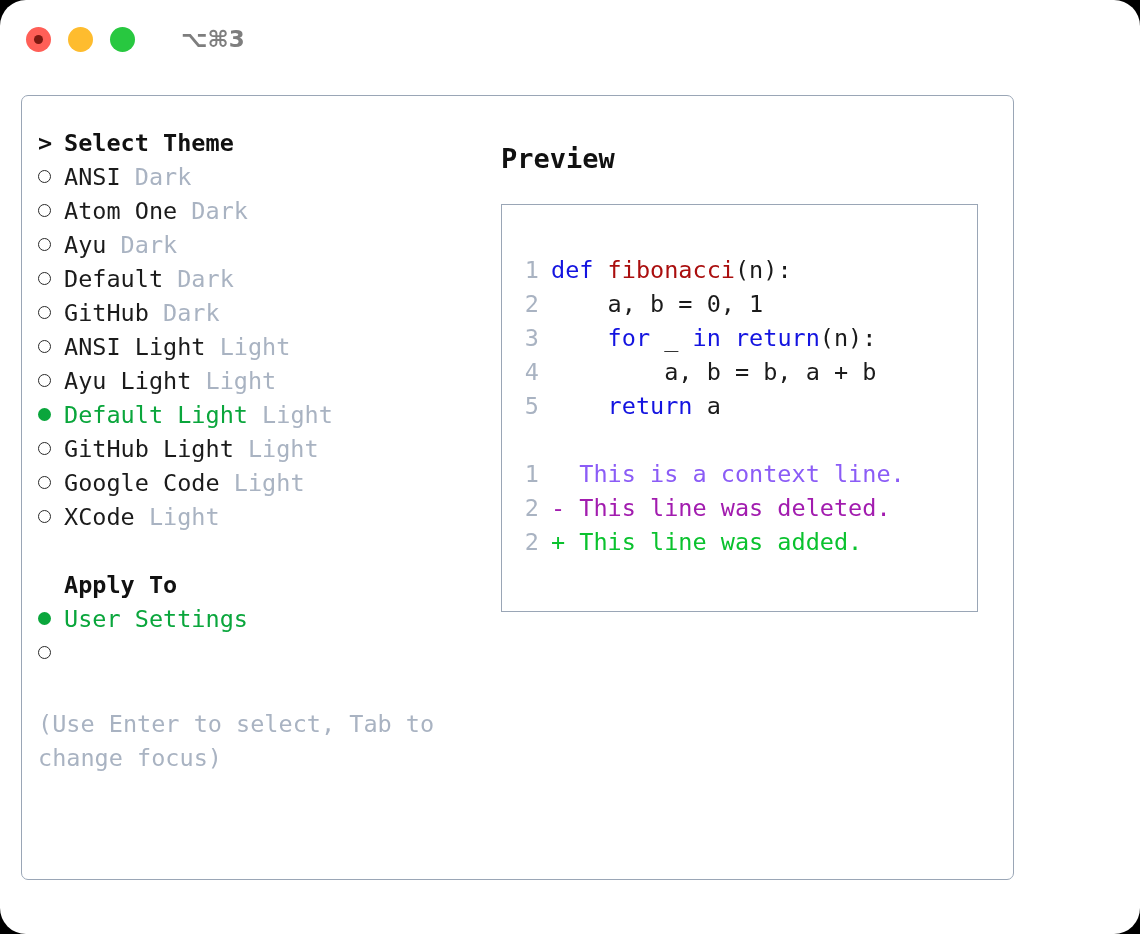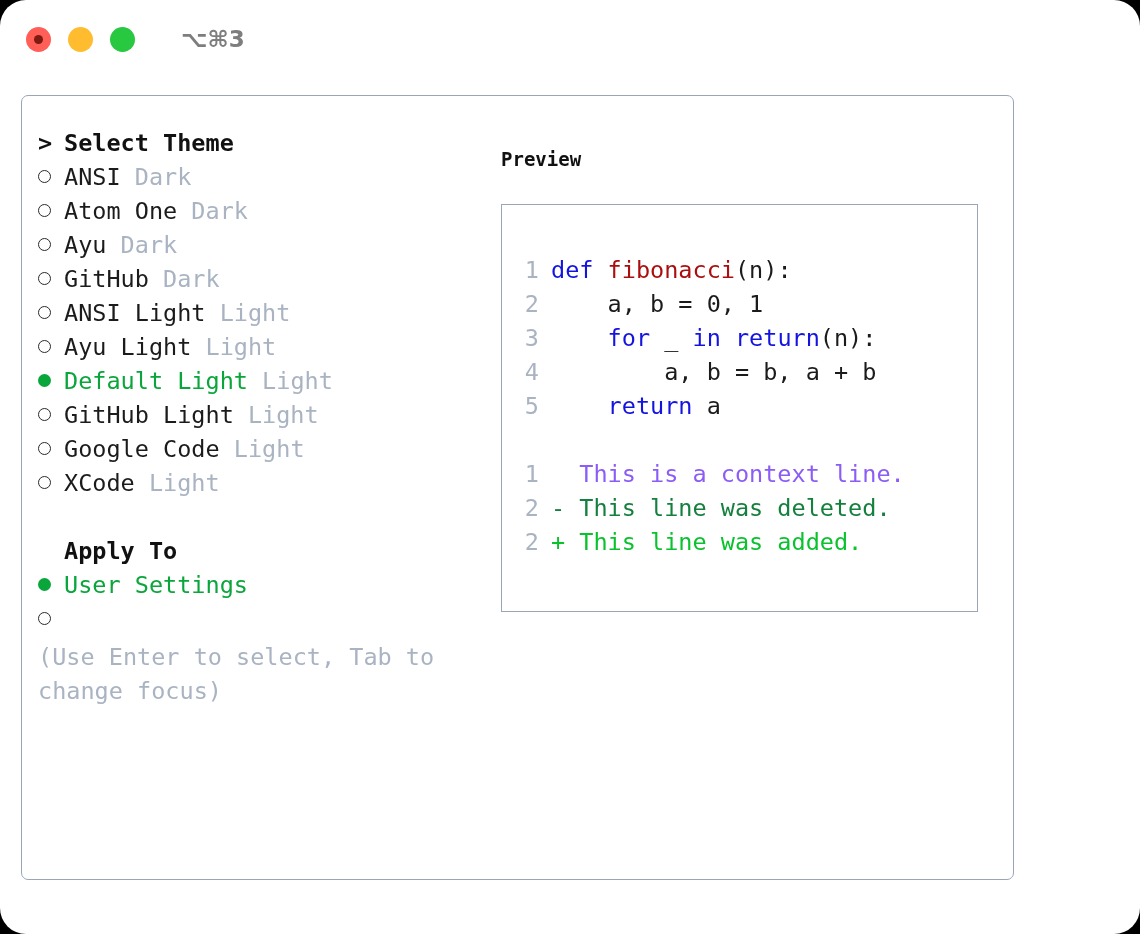--- a/index.html
+++ b/index.html
@@ -118,37 +118,37 @@
     vertical-align: 2px;
     margin-right: 13px;
     margin-left: 0px;
   }
   .row-selected .label { color: #0aa63c; }
   .tag {
     color: #a9b3c2;
   }
   .spacer-row { height: 34px; }
   #hint {
-    margin-top: 4px;
+    margin-top: 37px;
     font-size: 23.5px;
     line-height: 34px;
     color: #a9b3c2;
     width: 412px;
     white-space: pre-wrap;
   }
 
   
   #right-col {
     position: absolute;
     left: 479px;
     top: 46px;
     width: 480px;
   }
   #preview-title {
-    font-size: 19px;
+    font-size: 27px;
     line-height: 34px;
     font-weight: bold;
     color: #111111;
   }
   #preview-box {
     margin-top: 28px;
     width: 477px;
     height: 408px;
     border: 1.6px solid #9aa6b6;
     box-sizing: border-box;
@@ -163,21 +163,21 @@
     color: #a9b3c2;
     display: inline-block;
     width: 20px;
     text-align: right;
     margin-right: 12px;
   }
   .kw   { color: #1414e0; }
   .fn   { color: #aa0e0e; }
   .plain{ color: #1b1b1b; }
   .ctx  { color: #8b5cf6; }
-  .del  { color: #15803d; }
+  .del  { color: #a21caf; }
   .add  { color: #0ac22e; }
   .code-gap { height: 34px; }
 </style>
 </head>
 <body>
 
 <div id="window">
 
   <div id="titlebar">
     <div class="dot dot-red">
@@ -191,20 +191,21 @@
   <div id="panel">
 
     <div id="left-col">
 
       <div class="row section-title"><span class="marker">&gt; </span><span>Select Theme</span></div>
 
       <div id="theme-list">
           <div class="row"><span class="bullet-ring"></span><span class="label">ANSI</span><span class="tag"> Dark</span></div>
           <div class="row"><span class="bullet-ring"></span><span class="label">Atom One</span><span class="tag"> Dark</span></div>
           <div class="row"><span class="bullet-ring"></span><span class="label">Ayu</span><span class="tag"> Dark</span></div>
+          <div class="row"><span class="bullet-ring"></span><span class="label">Default</span><span class="tag"> Dark</span></div>
           <div class="row"><span class="bullet-ring"></span><span class="label">GitHub</span><span class="tag"> Dark</span></div>
           <div class="row"><span class="bullet-ring"></span><span class="label">ANSI Light</span><span class="tag"> Light</span></div>
           <div class="row"><span class="bullet-ring"></span><span class="label">Ayu Light</span><span class="tag"> Light</span></div>
           <div class="row row-selected"><span class="bullet-dot"></span><span class="label">Default Light</span><span class="tag"> Light</span></div>
           <div class="row"><span class="bullet-ring"></span><span class="label">GitHub Light</span><span class="tag"> Light</span></div>
           <div class="row"><span class="bullet-ring"></span><span class="label">Google Code</span><span class="tag"> Light</span></div>
           <div class="row"><span class="bullet-ring"></span><span class="label">XCode</span><span class="tag"> Light</span></div>
         </div>
 
       <div class="spacer-row"></div>

